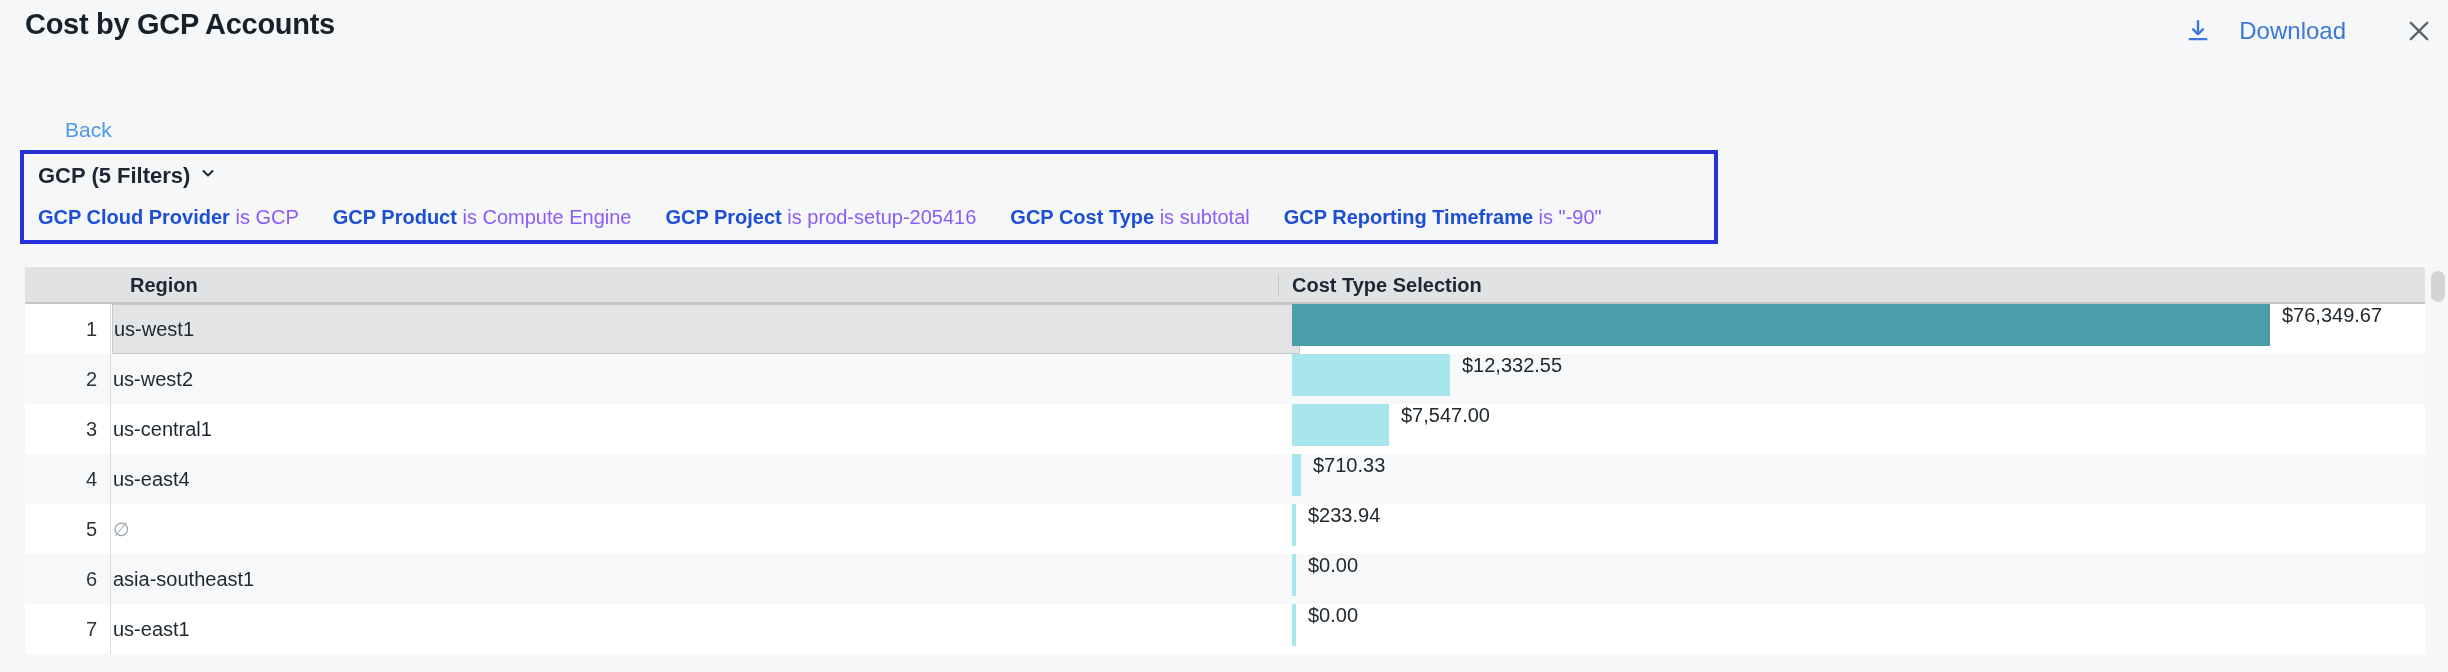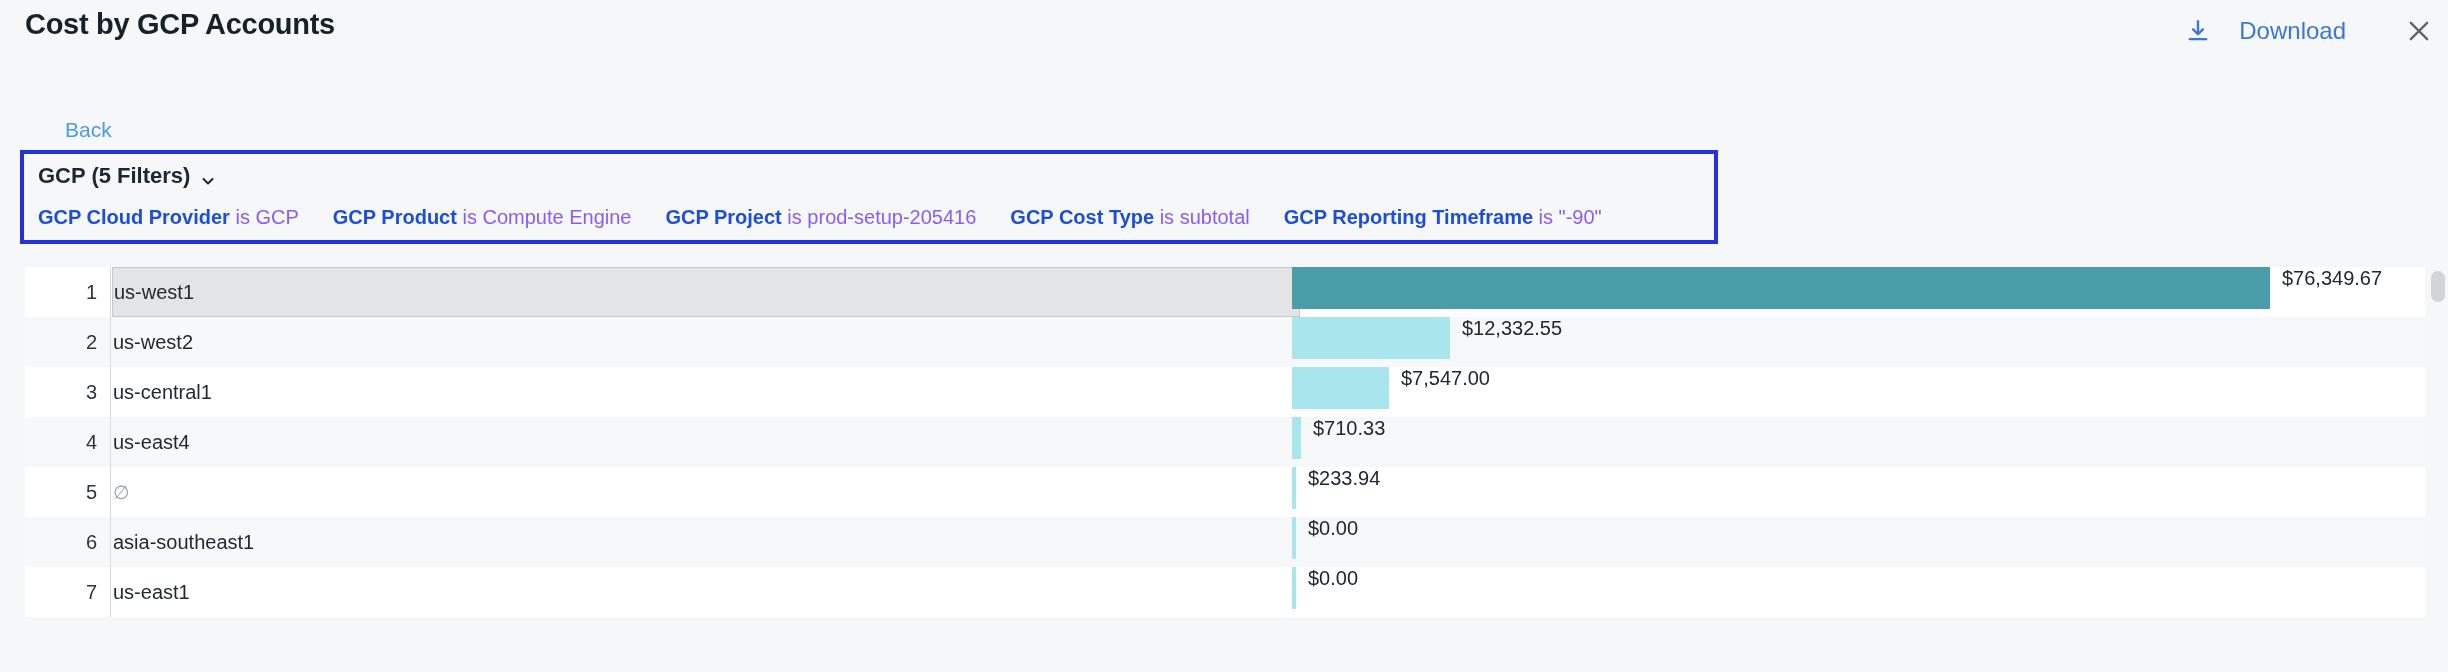--- a/index.html
+++ b/index.html
@@ -47,21 +47,21 @@
     font-size:21px;color:var(--back-blue);cursor:pointer;text-decoration:none;margin-left:40px;
   }
   .filterbox{
     position:absolute;left:20px;top:150px;
     width:1698px;height:94px;
     border:4px solid var(--accent-blue);
     background:transparent;
   }
   .filter-summary{
     position:absolute;left:14px;top:9px;
-    display:flex;align-items:flex-end;gap:10px;
+    display:flex;align-items:flex-start;gap:10px;
     font-size:22px;font-weight:700;color:#1c2733;
     cursor:pointer;
   }
   .chev{display:inline-flex;margin-top:2px;}
   .filter-row{
     position:absolute;left:14px;top:52px;
     display:flex;gap:34px;white-space:nowrap;
     font-size:20px;color:var(--filter-gray);
   }
   .filter-item b{font-weight:700;color:#1d4ed8;}
@@ -171,20 +171,25 @@
       <span class="filter-item">
         <b>GCP Cost Type</b> <span>is subtotal</span>
       </span>
       <span class="filter-item">
         <b>GCP Reporting Timeframe</b> <span>is "-90"</span>
       </span>
     </div>
   </div>
 
   <div class="table">
+    <div class="thead">
+      <span class="th-region">Region</span>
+      <span class="th-divider"></span>
+      <span class="th-cost">Cost Type Selection</span>
+    </div>
 
     <div class="trow">
       <div class="num-cell">1</div>
       <div class="region-cell selected">us-west1</div>
       <div class="bar-cell">
         <div class="cost-bar selected" style="width: 978px;"></div>
         <span class="cost-value">$76,349.67</span>
       </div>
     </div>
 

